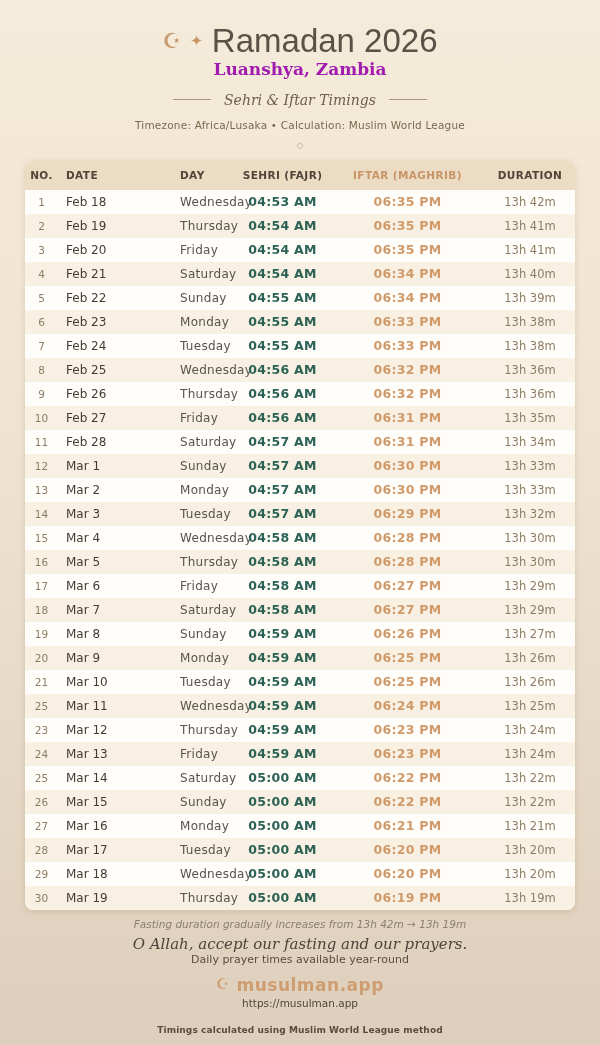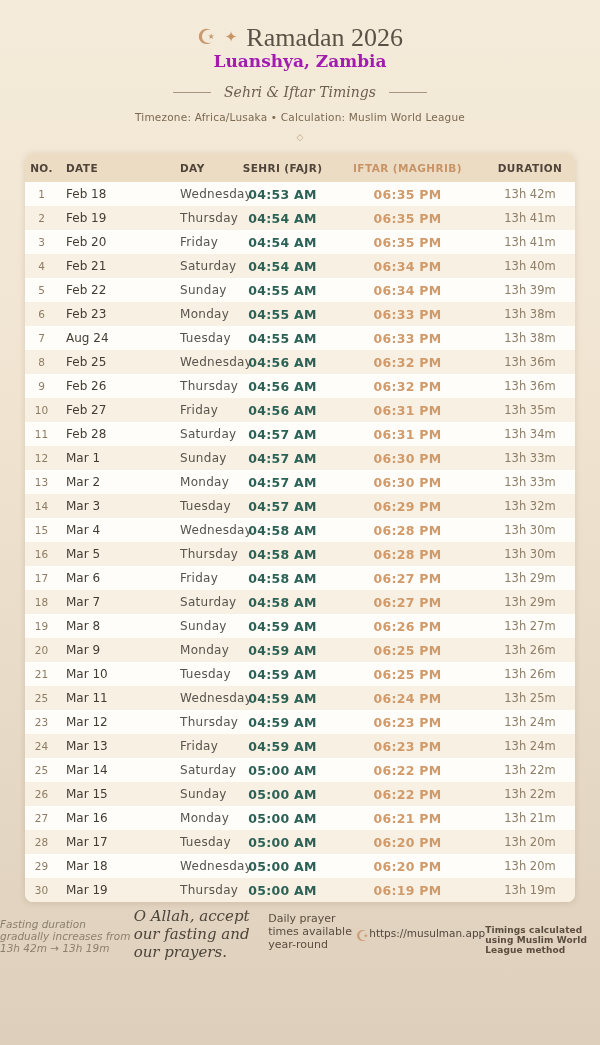--- a/index.html
+++ b/index.html
@@ -9,21 +9,21 @@
     background:linear-gradient(180deg,#f5ebda 0%,#f0e4d1 40%,#ddcfbb 100%);
     overflow:hidden;
   }
   .page{width:600px;height:1045px;display:flex;flex-direction:column;align-items:center;}
 
   
   .hdr{display:flex;flex-direction:column;align-items:center;margin-top:24px;}
   .title-row{display:flex;align-items:center;gap:9px;}
   .crescent{font-size:21px;color:#c79a72;line-height:1;}
   .star4{font-size:15px;color:#ca9363;line-height:1;}
-  .title{font-family:Liberation Serif, serif;font-size:26px;color:#5b5146;line-height:1.05;}
+  .title{font-family:Liberation Sans, sans-serif;font-size:33px;color:#5b5146;line-height:1.05;}
   .location{font-family:"DejaVu Serif","Liberation Serif",serif;font-weight:bold;font-size:17px;color:#a21caf;margin-top:0px;}
   .divider-row{display:flex;align-items:center;gap:13px;margin-top:13px;}
   .divider-row .line{width:38px;height:1px;background:#a69680;}
   .subtitle{font-family:"DejaVu Serif","Liberation Serif",serif;font-style:italic;font-size:14px;color:#6b5e4f;}
   .meta{font-size:10.5px;color:#7b6950;margin-top:11px;letter-spacing:.2px;}
   .ornament{font-size:9px;color:#bfa481;margin-top:9px;}
 
   
   .card{
     width:550px;margin-top:11px;border-radius:8px;overflow:hidden;
@@ -39,21 +39,21 @@
   .c{white-space:nowrap;}
   .c-no{text-align:center;font-size:10.5px;color:#8d7c63;}
   .c-date{text-align:left;padding-left:8px;font-size:12px;color:#433c33;}
   .c-day{text-align:left;font-size:12px;color:#57534d;letter-spacing:.3px;margin-left:40px;}
   .c-sehri{text-align:center;font-size:12.5px;font-weight:bold;color:#2c6156;letter-spacing:.3px;}
   .c-iftar{text-align:center;font-size:12.5px;font-weight:bold;color:#d09a6a;letter-spacing:.3px;}
   .c-dur{text-align:center;font-size:11.5px;color:#8d7d66;}
   .tbody .c-sehri,.tbody .c-iftar{font-size:12.5px;}
 
   
-  .ftr{display:flex;flex-direction:row;align-items:center;}
+  .ftr{display:flex;flex-direction:column;align-items:center;}
   .note{font-style:italic;font-size:10.5px;color:#8c7f6d;margin-top:8px;}
   .dua{font-family:"DejaVu Serif","Liberation Serif",serif;font-style:italic;font-size:15px;color:#4c443a;margin-top:5px;}
   .daily{font-size:11px;color:#5a4d3f;}
   .brand-row{display:flex;align-items:center;gap:7px;margin-top:9px;}
   .brand-icon{font-size:15px;color:#cf9d72;line-height:1;}
   .brand{font-size:17px;font-weight:bold;color:#cf9d72;letter-spacing:.5px;}
   .url{font-size:10.5px;color:#51463c;margin-top:2px;}
   .method{font-size:9px;font-weight:bold;color:#5b4d3e;margin-top:16px;letter-spacing:.1px;}
 </style>
 </head>
@@ -136,21 +136,21 @@
       <div class="c c-no">6</div>
       <div class="c c-date">Feb 23</div>
       <div class="c c-day">Monday</div>
       <div class="c c-sehri">04:55 AM</div>
       <div class="c c-iftar">06:33 PM</div>
       <div class="c c-dur">13h 38m</div>
     </div>
 
     <div class="trow">
       <div class="c c-no">7</div>
-      <div class="c c-date">Aug 24</div>
+      <div class="c c-date">Feb 24</div>
       <div class="c c-day">Tuesday</div>
       <div class="c c-sehri">04:55 AM</div>
       <div class="c c-iftar">06:33 PM</div>
       <div class="c c-dur">13h 38m</div>
     </div>
 
     <div class="trow">
       <div class="c c-no">8</div>
       <div class="c c-date">Feb 25</div>
       <div class="c c-day">Wednesday</div>
@@ -358,18 +358,19 @@
     </div>
   </div>
   </div>
 
   <div class="ftr">
     <div class="note">Fasting duration gradually increases from 13h 42m → 13h 19m</div>
     <div class="dua">O Allah, accept our fasting and our prayers.</div>
     <div class="daily">Daily prayer times available year-round</div>
     <div class="brand-row">
       <span class="brand-icon">☪</span>
+      <span class="brand">musulman.app</span>
     </div>
     <div class="url">https://musulman.app</div>
     <div class="method">Timings calculated using Muslim World League method</div>
   </div>
 
 </div>
 
 </body></html>

